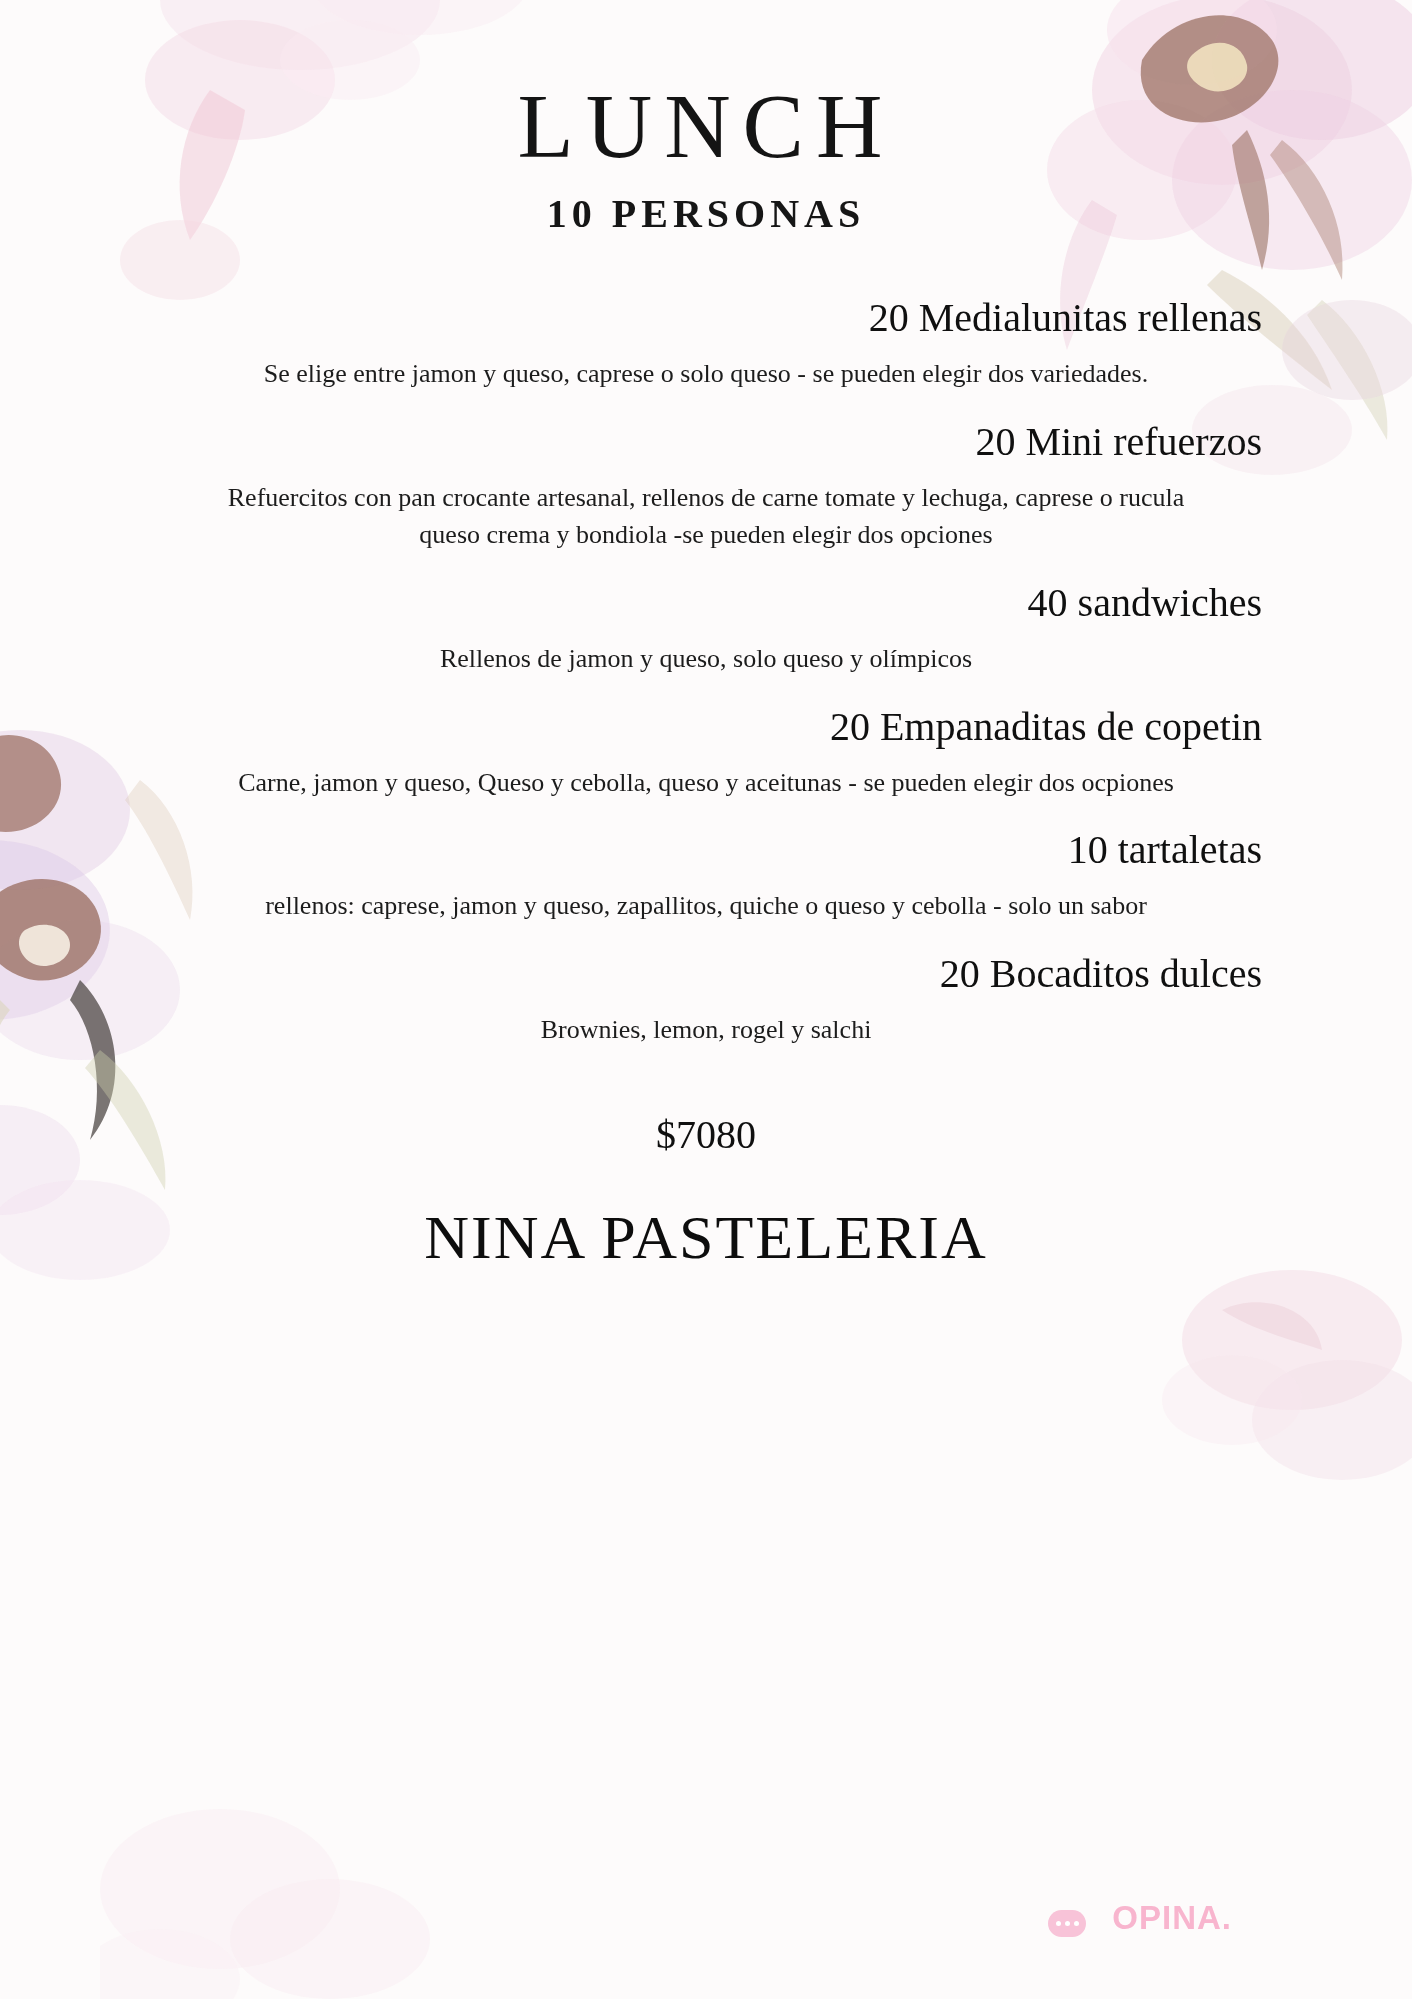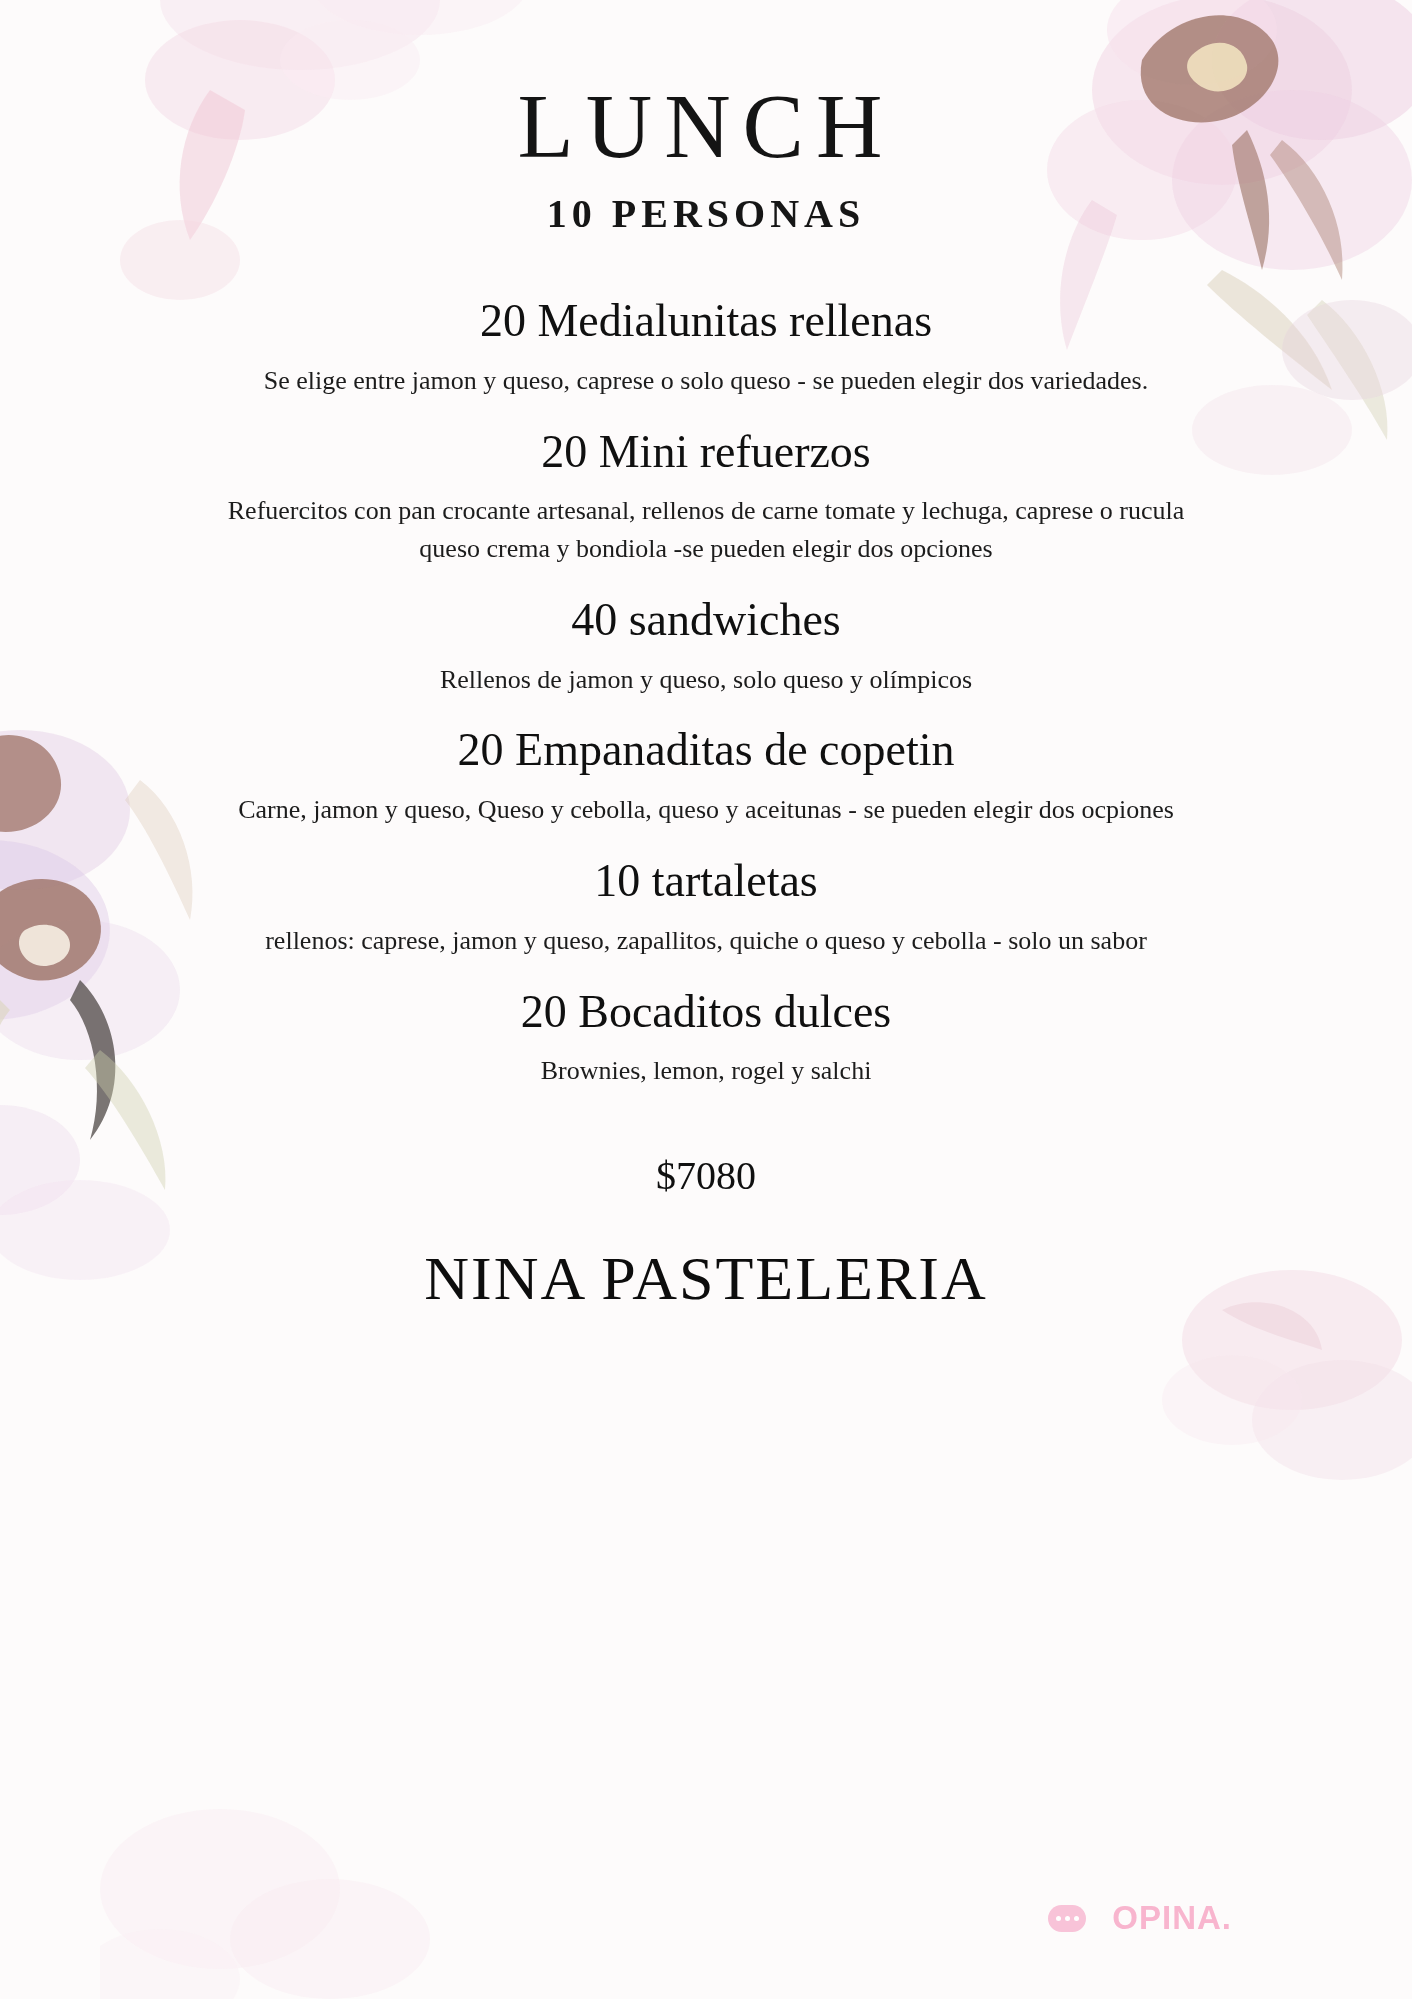--- a/index.html
+++ b/index.html
@@ -54,25 +54,26 @@
     font-weight: 700;
     margin: 0 0 58px 0;
     color: #161616;
   }
 
   .item {
     margin-bottom: 26px;
   }
   .item-title {
     font-family: "Liberation Serif", serif;
-    font-size: 46px;
+    font-size: 40px;
     font-weight: 400;
     line-height: 1.15;
     margin: 0 0 14px 0;
     color: #101010;
+    text-align: right;
   }
   .item-desc {
     font-family: Liberation Serif, serif;
     font-size: 26px;
     font-weight: 400;
     line-height: 1.45;
     color: #1c1c1c;
     margin: 0 auto;
     max-width: 960px;
   }
@@ -91,21 +92,21 @@
     font-weight: 400;
     color: #0d0d0d;
     margin: 16px;
   }
 
   .watermark {
     position: absolute;
     right: 180px;
     bottom: 62px;
     display: flex;
-    align-items: center;
+    align-items: flex-end;
     gap: 26px;
     z-index: 3;
     opacity: .85;
   }
   .watermark .bubble {
     width: 38px;
     height: 27px;
     border-radius: 14px;
     background: #f7b9d2;
     display: flex;

